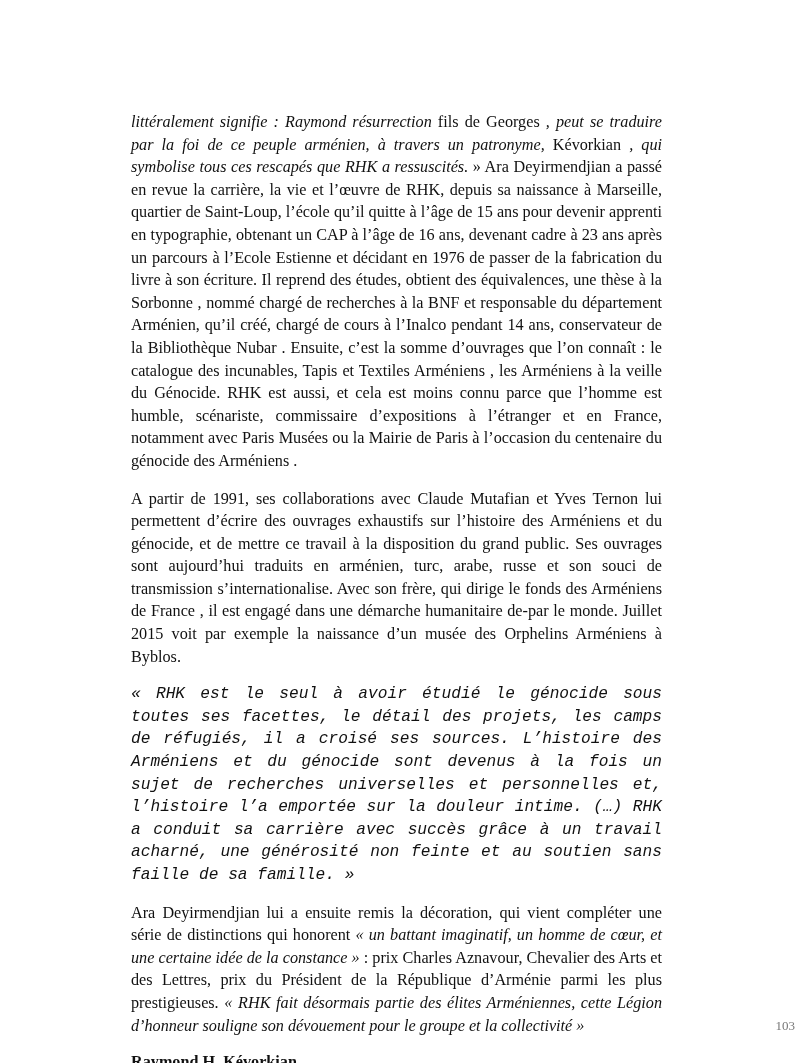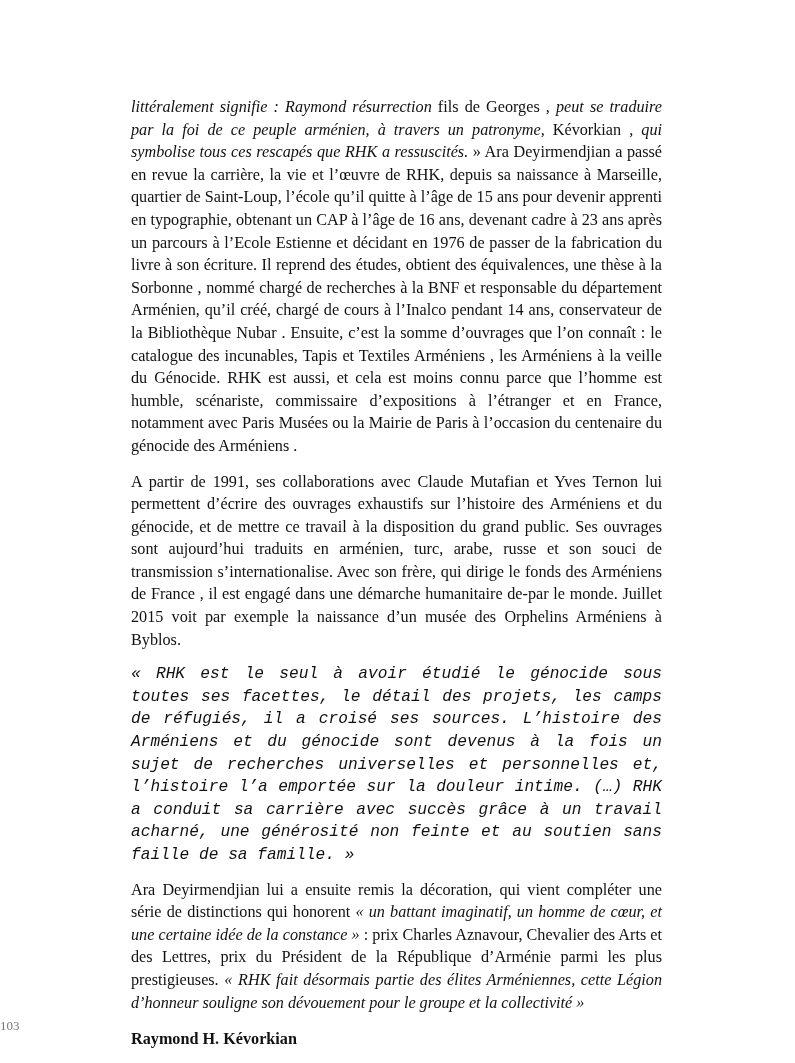--- a/index.html
+++ b/index.html
@@ -8,34 +8,34 @@
     position: absolute;
     left: 131px;
     top: 96px;
     width: 531px;
     font-family: "Liberation Serif", "DejaVu Serif", serif;
     font-size: 16.2px;
     line-height: 22.6px;
     color: #111111;
     text-align: justify;
   }
-  .para { margin: 0 0 12px 0; }
+  .para { margin: 15px 0 12px 0; }
   .para.first { margin-bottom: 13px; }
   .para.quote { font-style: italic; font-family: Liberation Mono, monospace; }
   .it { font-style: italic; }
   .signature {
     font-weight: bold;
     margin-top: 14px;
     text-align: left;
   }
   .page-number {
     position: absolute;
     left: 0; width: 795px;
     top: 1018px;
-    text-align: left;
+    text-align: right;
     font-family: "Liberation Serif", "DejaVu Serif", serif;
     font-size: 13px;
     color: #777777;
   }
 </style>
 </head>
 <body>
 
 <div class="page">
   <p class="para first">

